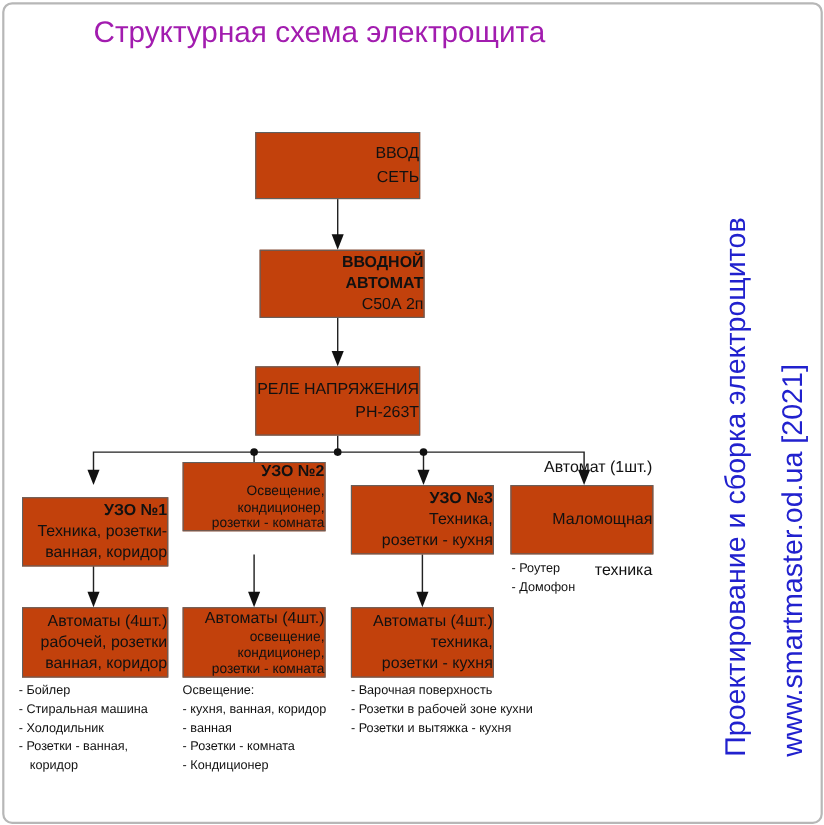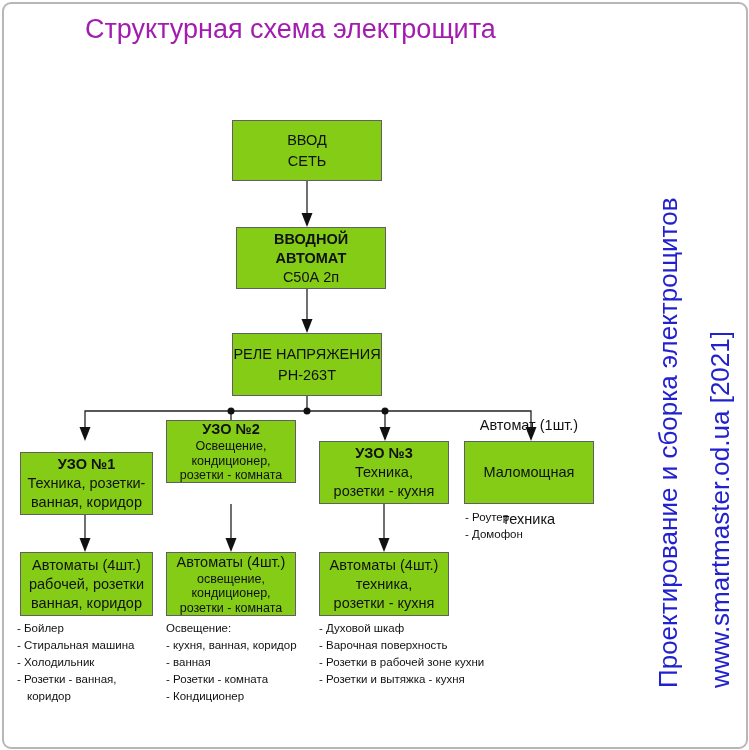--- a/index.html
+++ b/index.html
@@ -1,21 +1,21 @@
 <!DOCTYPE html>
 <html><head>
 <meta charset="utf-8">
 <style>
   html,body{margin:0;padding:0;background:#fff;}
   body{width:749px;height:750px;position:relative;font-family:"Liberation Sans","DejaVu Sans",sans-serif;color:#111;}
   .frame{position:absolute;left:2px;top:2px;width:742px;height:743px;border:2px solid #b7b7b7;border-radius:9px;pointer-events:none;}
   .title{position:absolute;left:85px;top:12px;font-size:27px;line-height:34px;color:#a21caf;white-space:nowrap;}
   svg.wires{position:absolute;left:0;top:0;}
-  .box{position:absolute;background:#84cc16;border:1.5px solid #606060;box-sizing:border-box;
-       display:flex;flex-direction:column;justify-content:center;align-items:center;text-align:center;}
+  .box{position:absolute;background:#c2410c;border:1.5px solid #606060;box-sizing:border-box;
+       display:flex;flex-direction:column;justify-content:center;align-items:flex-end;text-align:center;}
   .ln{font-size:14.5px;line-height:19px;white-space:nowrap;}
   .ln.top2{line-height:21px;}
   .ln.bold{font-weight:bold;}
   .ln.sm{font-size:12.5px;line-height:14.5px;}
   
   .b-input{left:232px;top:120px;width:150px;height:61px;}
   .b-main{left:236px;top:227px;width:150px;height:62px;}
   .b-relay{left:232px;top:333px;width:150px;height:63px;}
   
   .b-uzo1{left:20px;top:441px;width:133px;height:63px;margin-top:11px;}
@@ -150,21 +150,20 @@
 
 <div class="list l-col2">
   <div>Освещение:</div>
   <div>- кухня, ванная, коридор</div>
   <div>- ванная</div>
   <div>- Розетки - комната</div>
   <div>- Кондиционер</div>
 </div>
 
 <div class="list l-col3">
-  <div>- Духовой шкаф</div>
   <div>- Варочная поверхность</div>
   <div>- Розетки в рабочей зоне кухни</div>
   <div>- Розетки и вытяжка - кухня</div>
 </div>
 
 <div class="credit-anchor">
   <div class="credit">
     <div>Проектирование и сборка электрощитов</div>
     <div>www.smartmaster.od.ua [2021]</div>
   </div>

